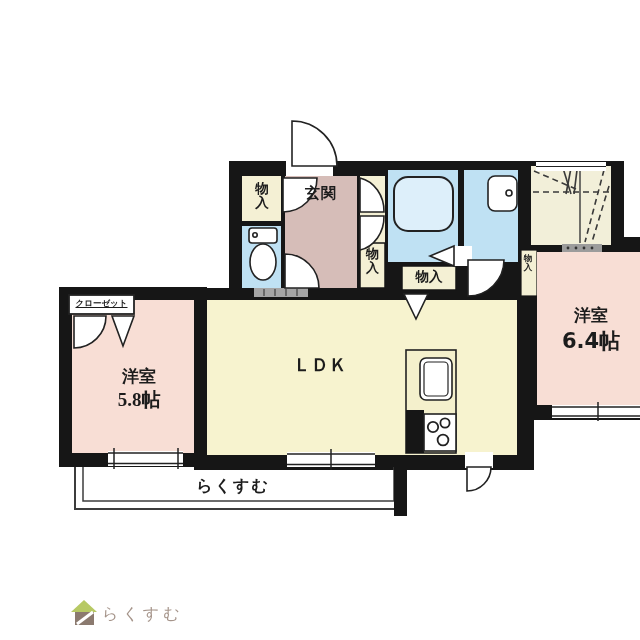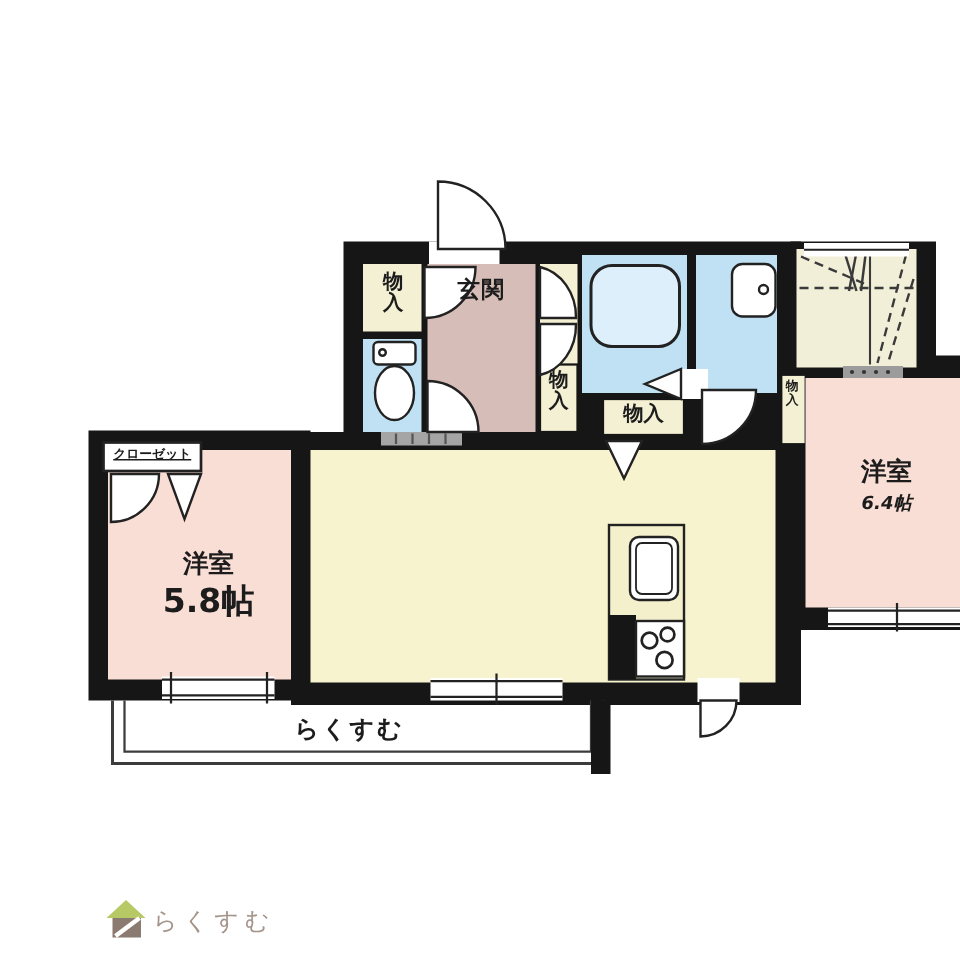--- a/index.html
+++ b/index.html
@@ -169,23 +169,24 @@
 
 <div class="lbl v" style="left:317px;top:247px;width:23px;font-size:13px;">物入</div>
 
 <div class="lbl" style="left:358px;top:269px;width:54px;font-size:13.5px;">物入</div>
 
 <div class="lbl v" style="left:478px;top:254px;width:12px;font-size:8.5px;">物入</div>
 
 <div class="lbl" style="left:26px;top:299px;width:63px;font-size:8.5px;text-decoration:underline;">クローゼット</div>
 
 <div class="lbl" style="left:45px;top:367px;width:100px;font-size:17px;">洋室</div>
-<div class="lbl" style="left:45px;top:389px;width:100px;font-size:22px;">5.8帖</div>
+<div class="lbl" style="left:45px;top:389px;width:100px;font-size:19px;font-family:Liberation Serif, serif;">5.8帖</div>
 
+<div class="lbl" style="left:218px;top:355px;width:116px;font-size:18px;">ＬＤＫ</div>
 
 <div class="lbl" style="left:497px;top:306px;width:100px;font-size:17px;">洋室</div>
-<div class="lbl" style="left:497px;top:329px;width:100px;font-size:12px;font-style:italic;">6.4帖</div>
+<div class="lbl" style="left:497px;top:329px;width:100px;font-size:21px;">6.4帖</div>
 
 <div class="lbl" style="left:118px;top:477px;width:142px;font-size:16px;letter-spacing:2px;">らくすむ</div>
 
 <div class="logo-text" style="left:58px;top:604px;font-size:16px;letter-spacing:4px;color:#a5948a;">らくすむ</div>
 
 </div>
 
 </body></html>

